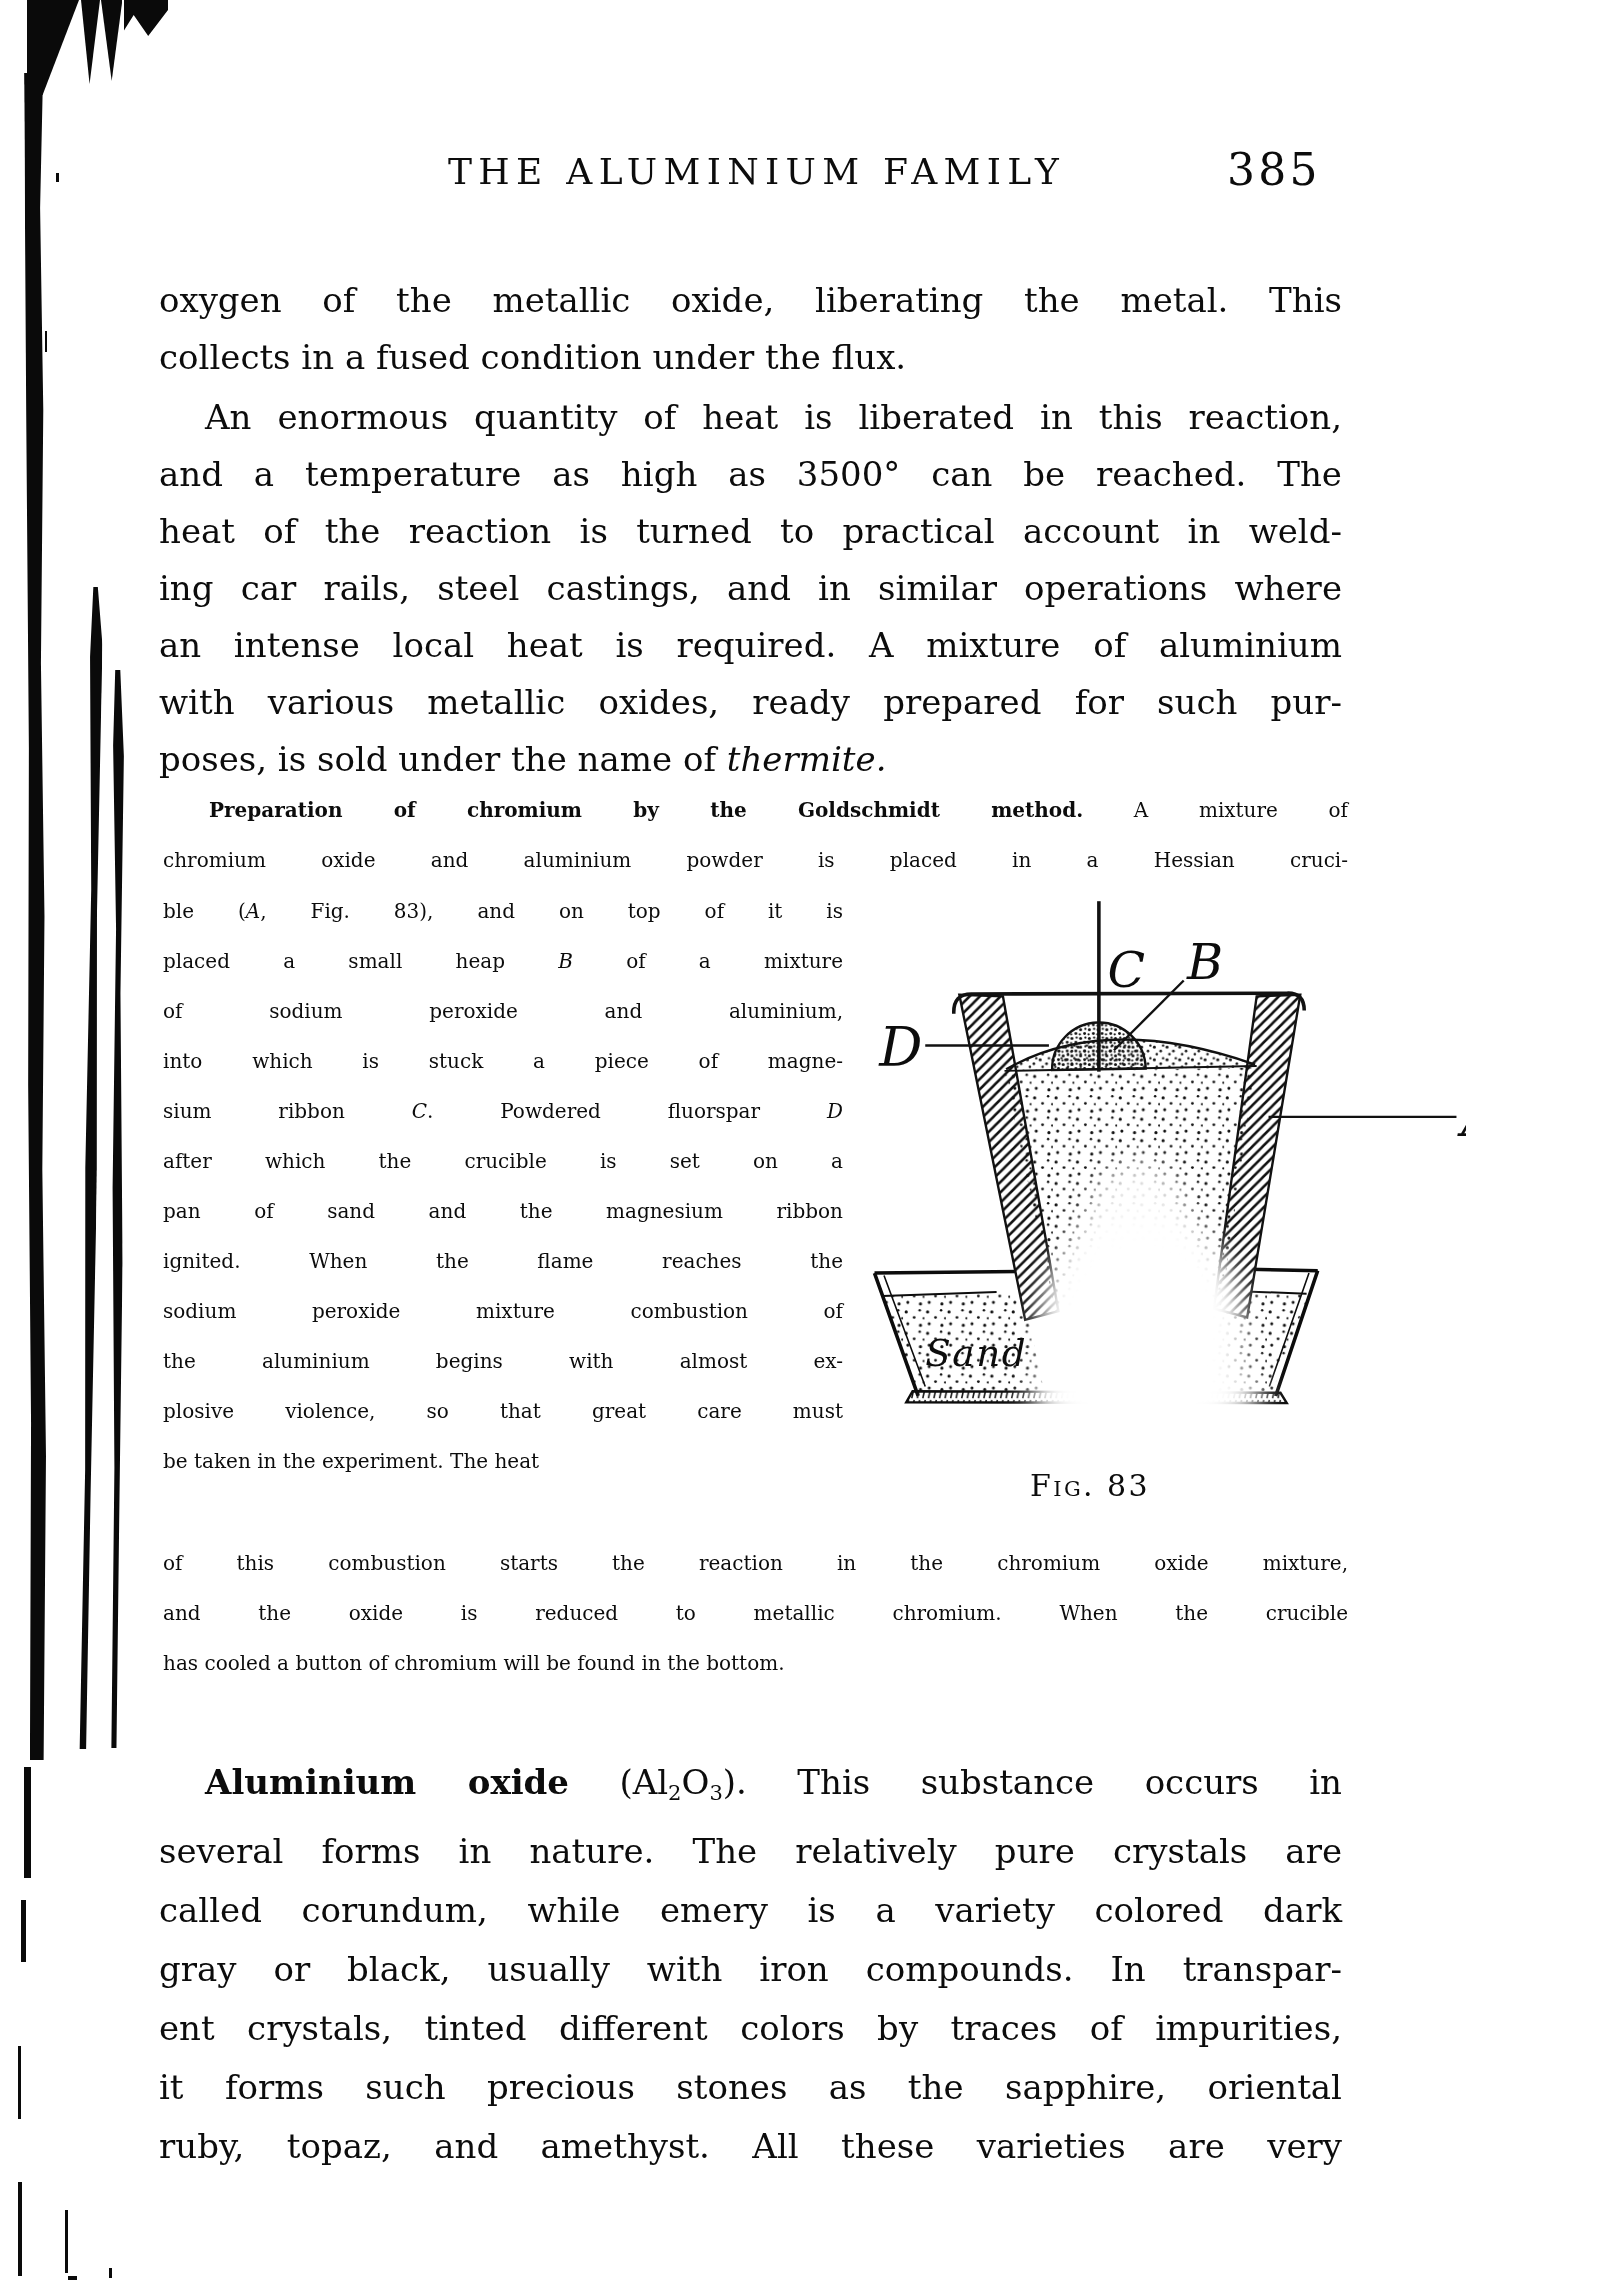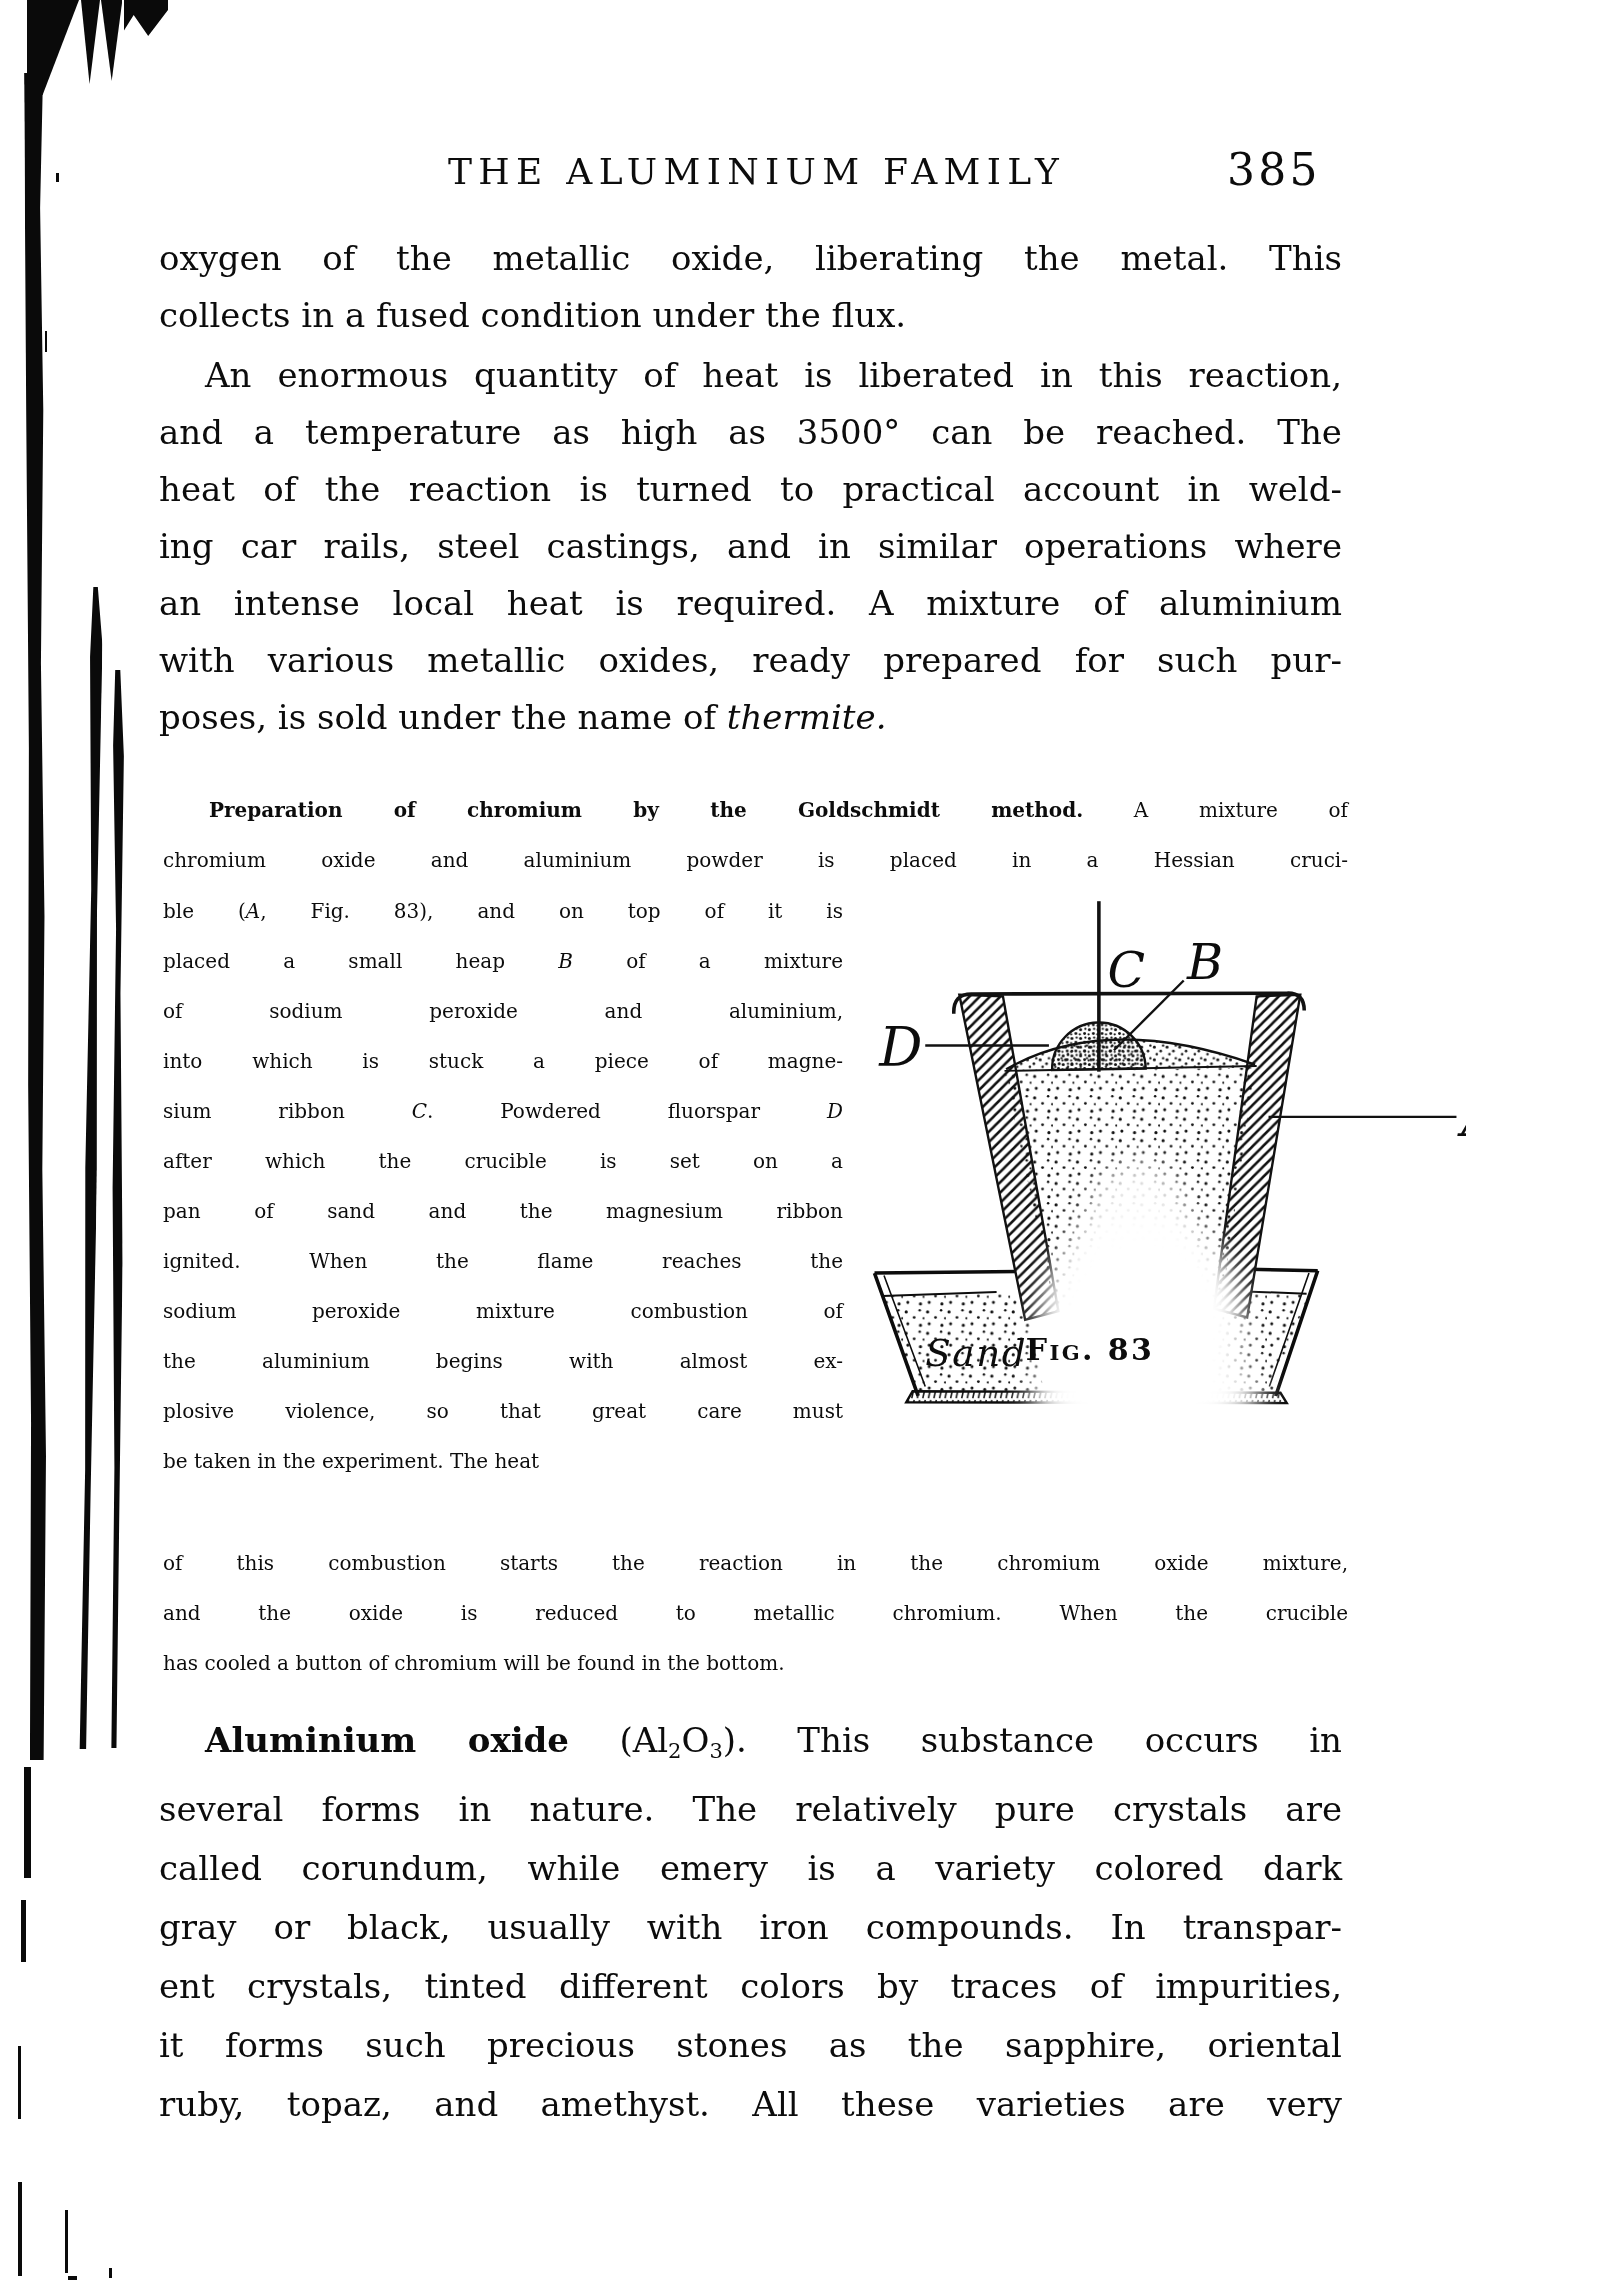--- a/index.html
+++ b/index.html
@@ -3,38 +3,38 @@
 <meta charset="utf-8">
 <style>
   html,body{margin:0;padding:0;background:#fff;}
   .page{
     position:relative; width:1466px; height:2295px; background:#ffffff;
     font-family:"DejaVu Serif","Liberation Serif",serif; color:#0c0c0c;
     overflow:hidden;
   }
   
   .tb{position:absolute;}
-  .main{font-size:34px; line-height:57px; width:1183px; left:159px;}
+  .main{font-size:34px; line-height:57px; width:1183px; left:159px;margin-top:42px;}
   .small{font-size:20px; line-height:50px;}
   .line{text-align:justify; text-align-last:justify; white-space:normal;}
   .line.nj{text-align-last:left;}
   .line.ind{text-indent:46px;}
   span.b{font-weight:bold;}
   span.i{font-style:italic;}
   span.sub{font-size:0.62em; vertical-align:-0.28em;}
   
   .running-header{
     position:absolute; left:448px; top:151px; font-size:36px; letter-spacing:6.3px;
   }
   .page-number{position:absolute; left:1227px; top:144px; font-size:44px; letter-spacing:3.2px;}
   
   .figure-svg{position:absolute; left:860px; top:879px;}
   .fig-caption{
-    position:absolute; left:987px; top:1332px; width:206px; text-align:center;
-    font-size:30px; font-variant:small-caps; letter-spacing:2.4px;font-weight:bold;
+    position:absolute; left:987px; top:1468px; width:206px; text-align:center;
+    font-size:30px; font-variant:small-caps; letter-spacing:2.4px;
   }
   
   .art{position:absolute; background:#0a0a0a;}
   .blob1{left:27px;top:0;width:52px;height:95px;clip-path:polygon(0 0,100% 0,30% 100%,0 100%);}
   .blob2{left:81px;top:0;width:19px;height:84px;clip-path:polygon(0 0,100% 0,45% 100%);}
   .blob3{left:101px;top:0;width:21.4px;height:81px;clip-path:polygon(0 0,100% 0,50% 100%);}
   .blob4{left:124px;top:0;width:44px;height:36px;clip-path:polygon(0 0,100% 0,100% 28%,55% 100%,22% 42%,0 85%);}
   .bar1{left:27px;top:73px;width:19px;height:1687px;transform:rotate(-0.2deg);
         clip-path:polygon(0 0,100% 0,82% 8%,95% 20%,78% 35%,92% 50%,76% 65%,90% 82%,72% 100%,0 100%,12% 80%,3% 60%,13% 40%,5% 20%);}
   .bar2{left:24px;top:1767px;width:7.1px;height:111px;}

